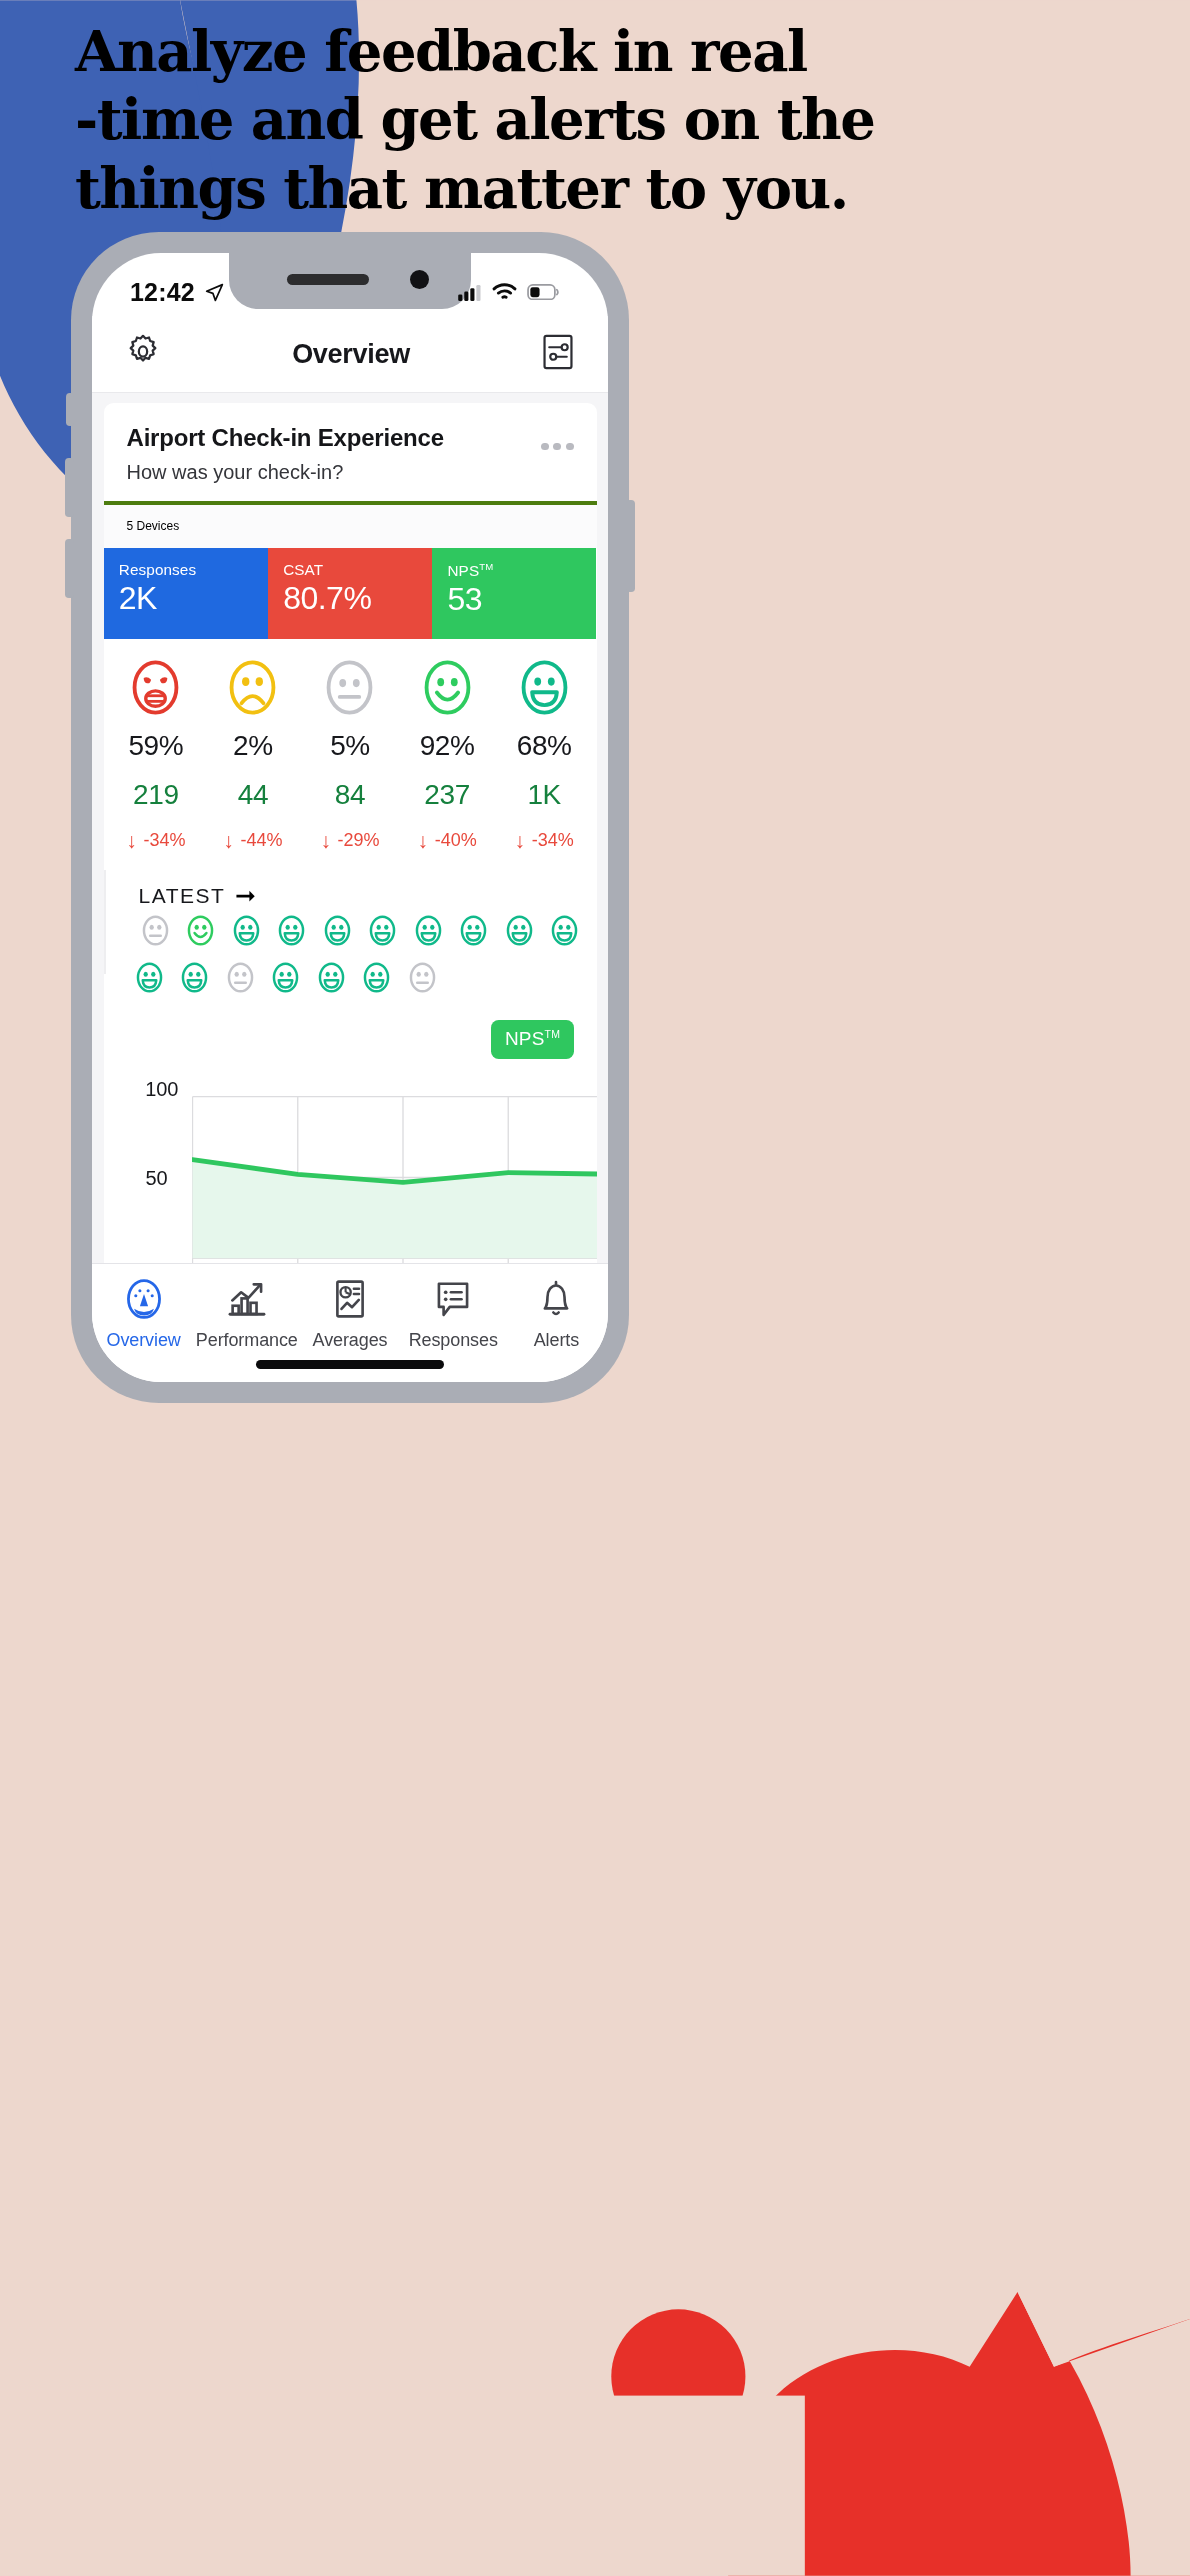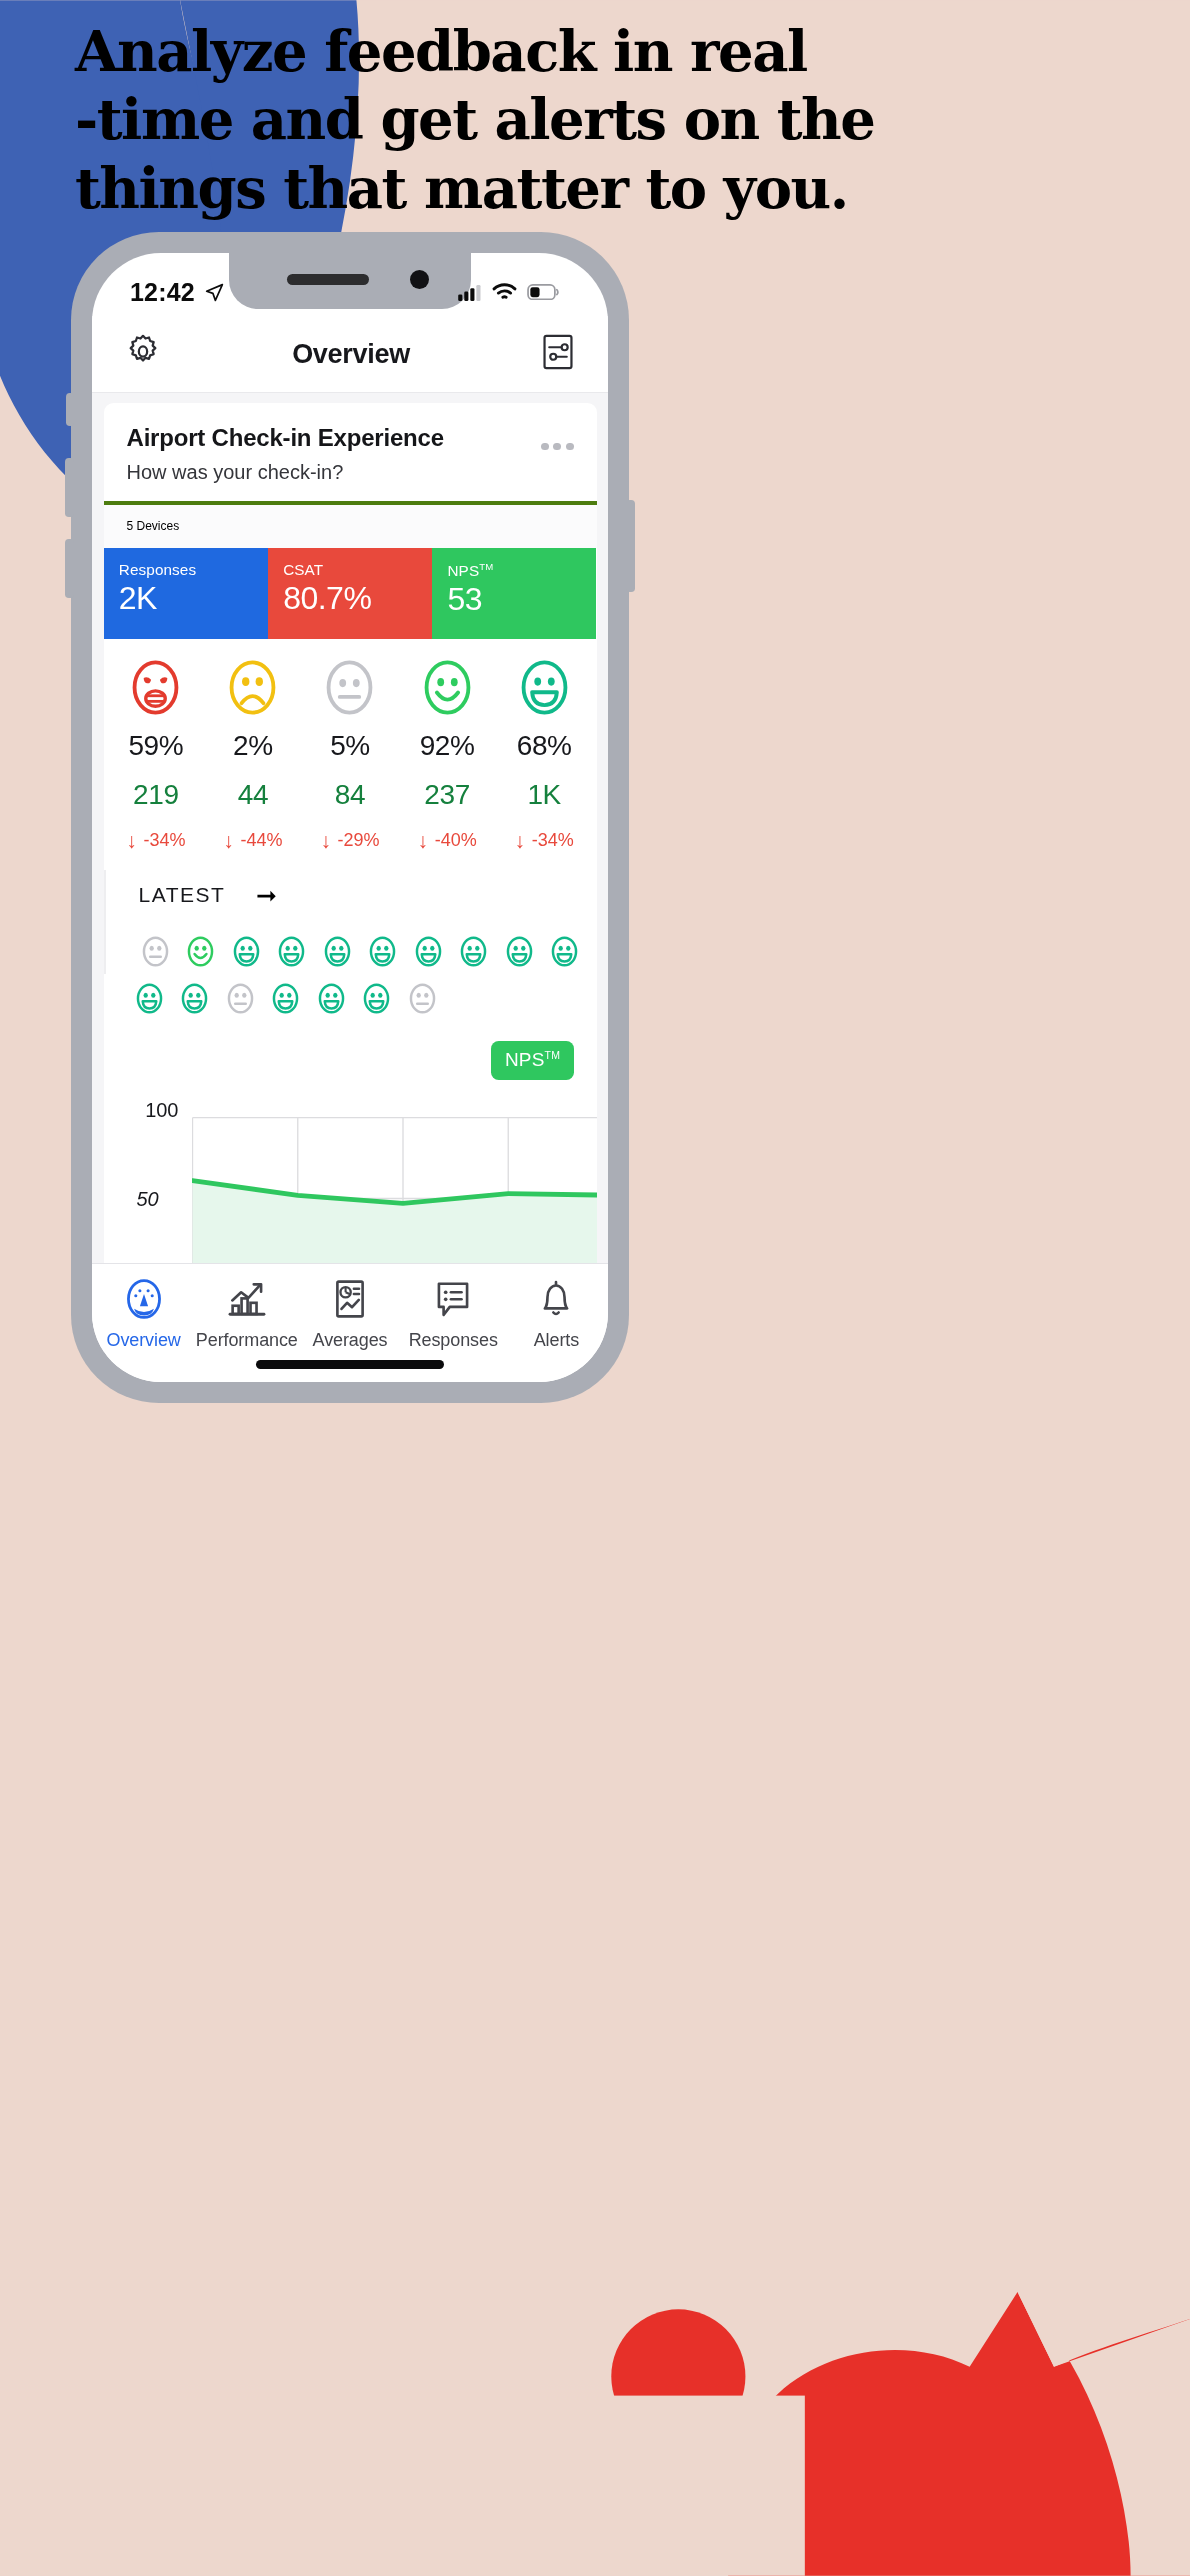--- a/index.html
+++ b/index.html
@@ -121,21 +121,21 @@
   .pct   { font-size:28px; color:#17181c; margin-top:13.4px; letter-spacing:-0.4px; }
   .cnt   { font-size:28px; color:#15803d; margin-top:16.3px; letter-spacing:-0.4px; }
   .delta { font-size:18px; color:#e8493c; margin-top:19px; display:flex; align-items:center; gap:6.7px; }
   .delta .arw { font-size:21px; line-height:1; font-weight:700; }
 
   
   .latest-wrap { background:#fff; margin-top:1.9px; padding:23px 0 9.6px 0; position:relative; }
   .latest-wrap:before{
     content:""; position:absolute; left:0; top:9.6px; width:2.9px; height:104px; background:#eeeef0;
   }
-  .latest-line { display:flex; align-items:flex-start; padding-left:35px; gap:27px; flex-wrap:wrap; }
+  .latest-line { display:flex; align-items:flex-end; padding-left:35px; gap:6px; flex-wrap:wrap; }
   .latest-label { font-size:21px; letter-spacing:1.5px; color:#17181c; margin-right:3.8px; }
   .latest-arrow { font-size:25px; color:#000; margin-right:5.8px; line-height:1; }
   .latest-line2 { display:flex; align-items:center; padding-left:29px; gap:12.5px; margin-top:13.4px; }
 
   
   .chart-card { background:#fff; margin-top:1.9px; padding:0 0 0 0; position:relative; height:278px; }
   .nps-badge {
     position:absolute; right:23px; top:15.3px;
     background:#2fc75f; color:#fff; font-size:19px; padding:7.7px 13.4px 8.6px 13.4px;
     border-radius:7.7px; letter-spacing:0.2px;
@@ -466,21 +466,21 @@
                 </svg>
               </span>
           </div>
         </div>
 
         <div class="chart-card">
           <div class="nps-badge"><span>NPS</span><sup>TM</sup></div>
 
           <div class="plot">
             <div class="y-lab" style="left:21px;width:54px;text-align:right;top:0;">100</div>
-            <div class="y-lab" style="left:33px;width:54px;text-align:left;top:50%;font-style:italic;">50</div>
+            <div class="y-lab" style="left:26px;width:54px;text-align:center;top:50%;">50</div>
 
             <svg id="chart-svg" width="422" height="177" viewBox="0 0 440 185" style="position:absolute;left:88px;top:0;">
                 <line x1="0" y1="177" x2="440" y2="177" stroke="#dcdcdf" stroke-width="1.4"></line>
                 <line x1="0" y1="92.5" x2="440" y2="92.5" stroke="#dcdcdf" stroke-width="1.4"></line>
                 <line x1="0" y1="8" x2="440" y2="8" stroke="#dcdcdf" stroke-width="1.4"></line>
                 <line x1="0" y1="8" x2="0" y2="185" stroke="#dcdcdf" stroke-width="1.4"></line>
                 <line x1="110" y1="8" x2="110" y2="185" stroke="#dcdcdf" stroke-width="1.4"></line>
                 <line x1="220" y1="8" x2="220" y2="185" stroke="#dcdcdf" stroke-width="1.4"></line>
                 <line x1="330" y1="8" x2="330" y2="185" stroke="#dcdcdf" stroke-width="1.4"></line>
                 <line x1="440" y1="8" x2="440" y2="185" stroke="#dcdcdf" stroke-width="1.4"></line>

